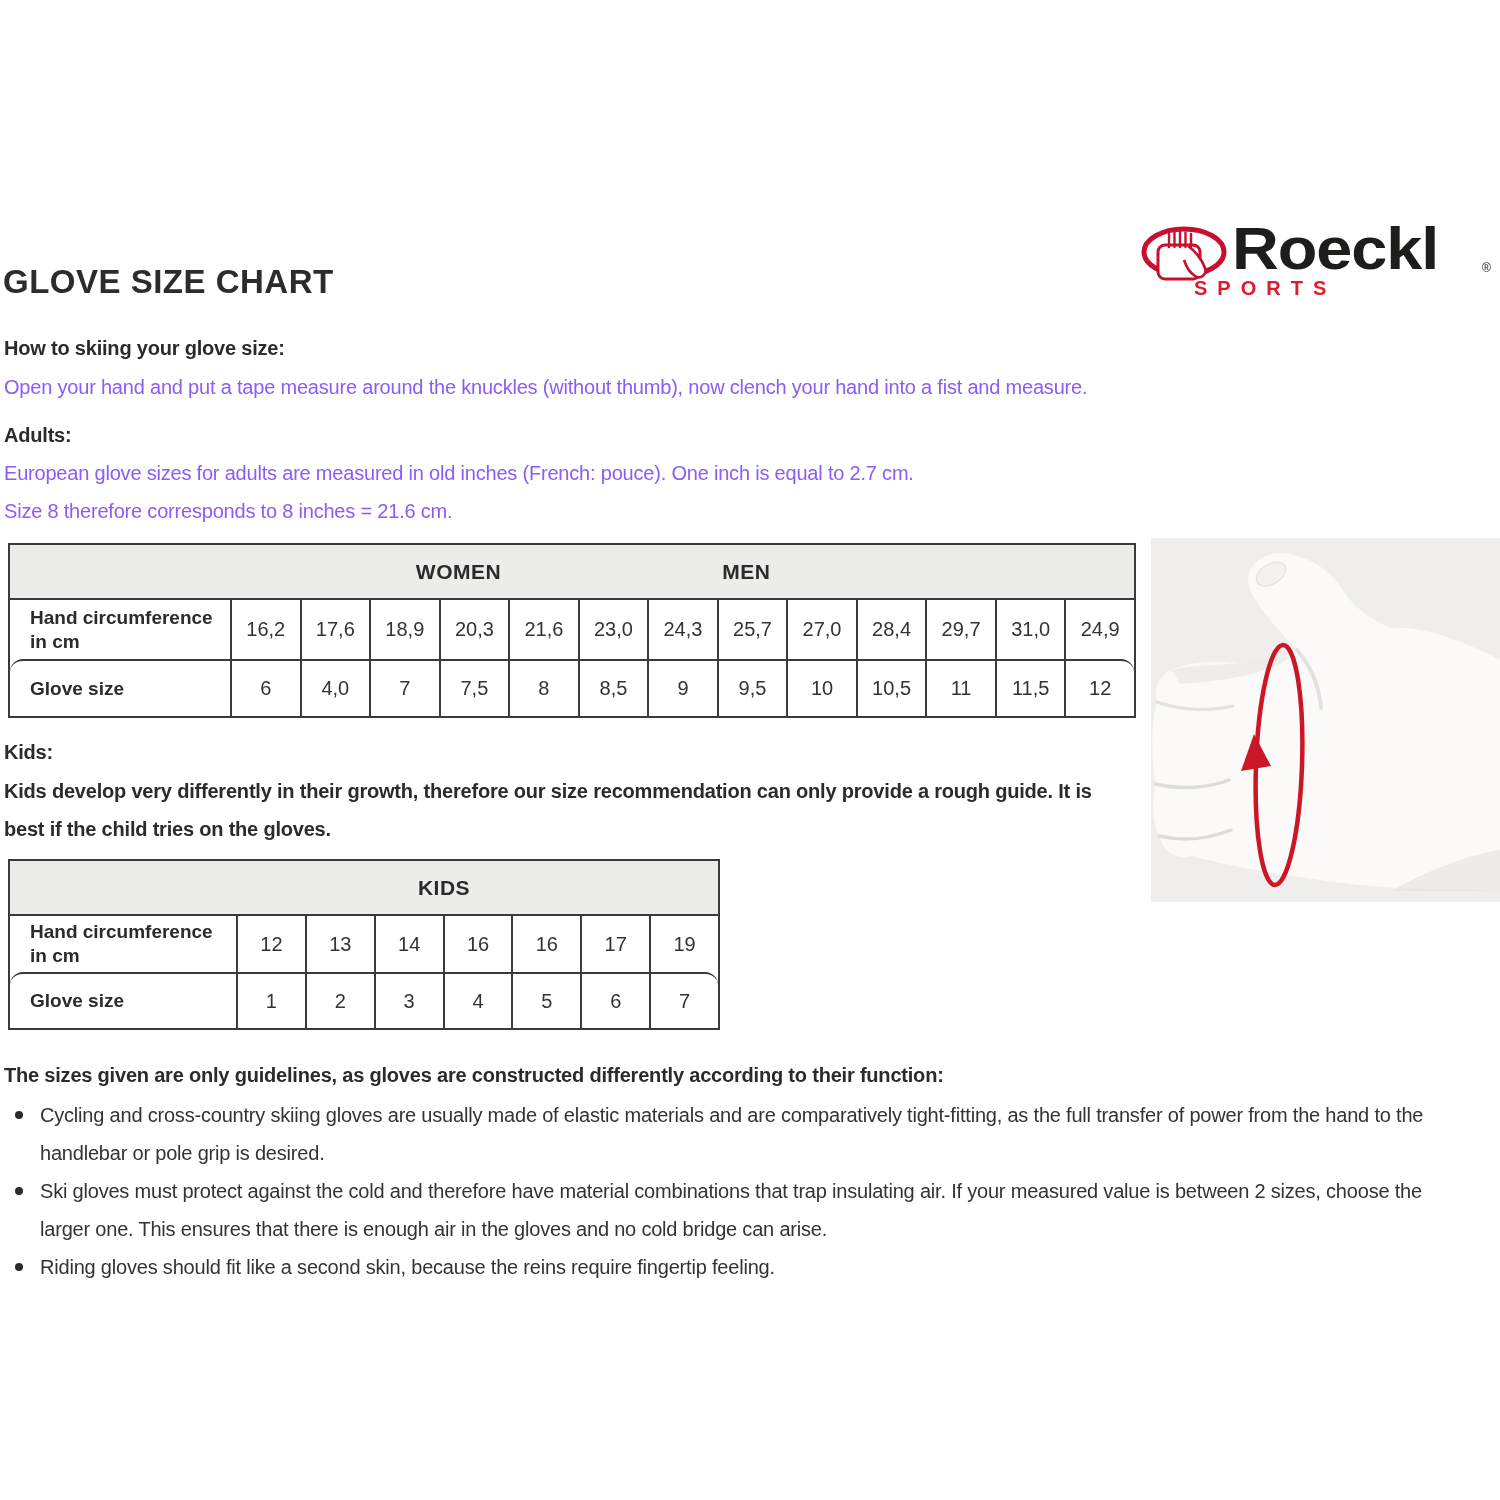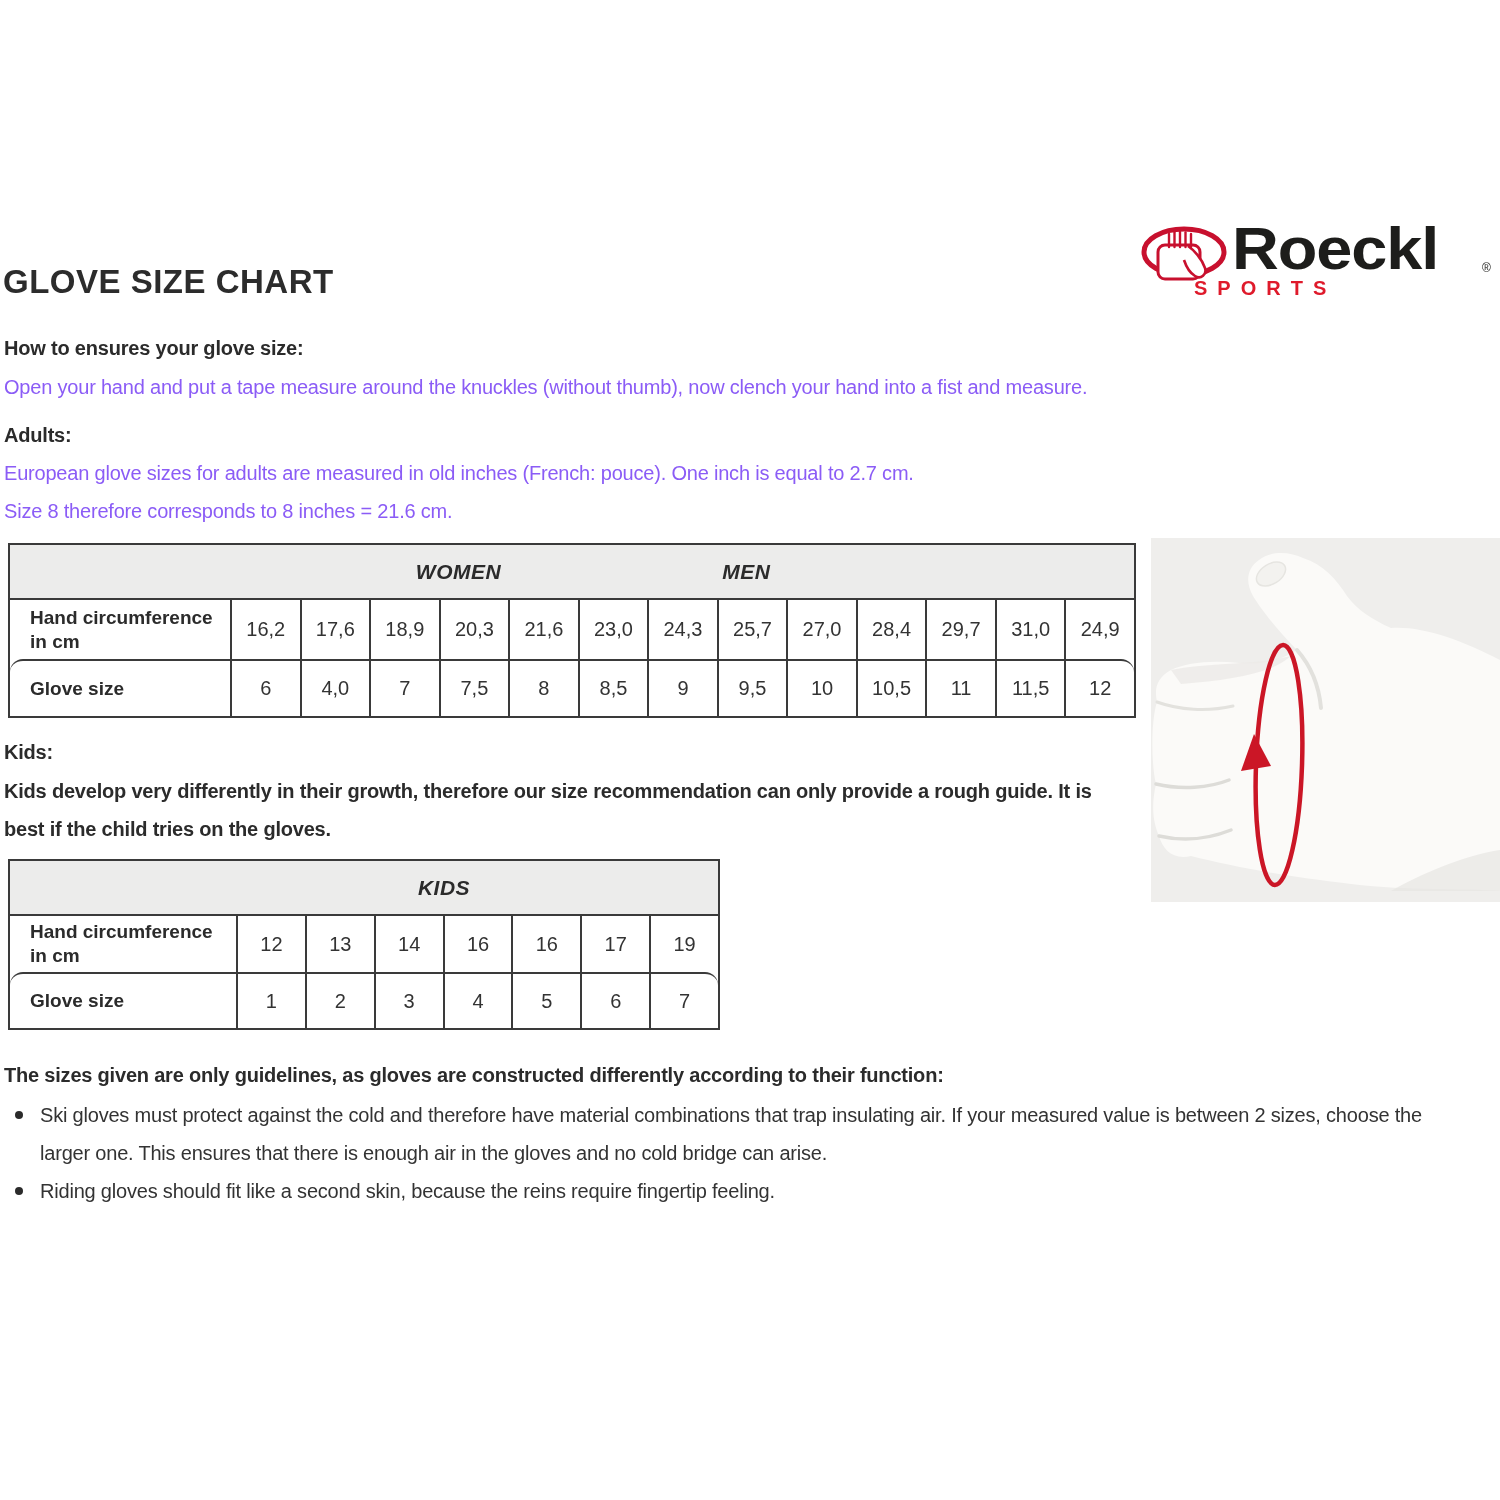--- a/index.html
+++ b/index.html
@@ -44,21 +44,20 @@
   .adults-table { left:8px; top:543px; width:1128px; }
   .kids-table   { left:8px; top:859px; width:712px; }
   .thead {
     position:relative; height:55px; background:#ececeb;
     border-bottom:2px solid #3a3a3a;
   }
   .gh {
     position:absolute; top:50%; transform:translate(-50%,-50%);
     font-weight:700; font-size:21px; letter-spacing:0.5px; color:#2b2b2b;
     white-space:nowrap;
-    font-style:italic;
   }
   .gh-women { left:39.9%; }
   .gh-men   { left:65.5%; }
   .gh-kids  { left:61.3%; }
   .trow { display:flex;border-radius:13px; }
   .trow + .trow { border-top:2px solid #3a3a3a; }
   .adults-table .row-circ { height:59px; }
   .adults-table .row-size { height:57px; }
   .kids-table .row-circ   { height:56px; }
   .kids-table .row-size   { height:56px; }
@@ -110,21 +109,21 @@
       <line x1="44.5" y1="8.5" x2="44.5" y2="23"></line>
       <line x1="50" y1="10" x2="50" y2="23"></line>
     </g>
     <path d="M47,22 C53,26 61,35 64,44 C66,50 60,56 54,52 C49,49 45,42 43,36" fill="#ffffff" stroke="#c8102e" stroke-width="2.6" stroke-linejoin="round"></path>
   </svg>
   <span class="logo-brand">Roeckl</span>
   <span class="logo-reg">®</span>
   <span class="logo-sports">SPORTS</span>
 </div>
 
-<p class="abs h-line intro-heading">How to ensures your glove size:</p>
+<p class="abs h-line intro-heading">How to skiing your glove size:</p>
 <p class="abs b-line intro-body">Open your hand and put a tape measure around the knuckles (without thumb), now clench your hand into a fist and measure.</p>
 
 <p class="abs h-line adults-heading">Adults:</p>
 <p class="abs b-line adults-line1">European glove sizes for adults are measured in old inches (French: pouce). One inch is equal to 2.7 cm.</p>
 <p class="abs b-line adults-line2">Size 8 therefore corresponds to 8 inches = 21.6 cm.</p>
 
 <div class="sizetable adults-table">
   <div class="thead">
     <span class="gh gh-women">WOMEN</span>
     <span class="gh gh-men">MEN</span>
@@ -227,15 +226,16 @@
         <div class="cell">4</div>
         <div class="cell">5</div>
         <div class="cell">6</div>
         <div class="cell">7</div>
       </div>
   </div>
 </div>
 
 <p class="abs h-line guide-heading">The sizes given are only guidelines, as gloves are constructed differently according to their function:</p>
 <ul class="abs guide-list">
+    <li>Cycling and cross-country skiing gloves are usually made of elastic materials and are comparatively tight-fitting, as the full transfer of power from the hand to the handlebar or pole grip is desired.</li>
     <li>Ski gloves must protect against the cold and therefore have material combinations that trap insulating air. If your measured value is between 2 sizes, choose the larger one. This ensures that there is enough air in the gloves and no cold bridge can arise.</li>
     <li>Riding gloves should fit like a second skin, because the reins require fingertip feeling.</li>
   </ul>
 
 </body></html>

